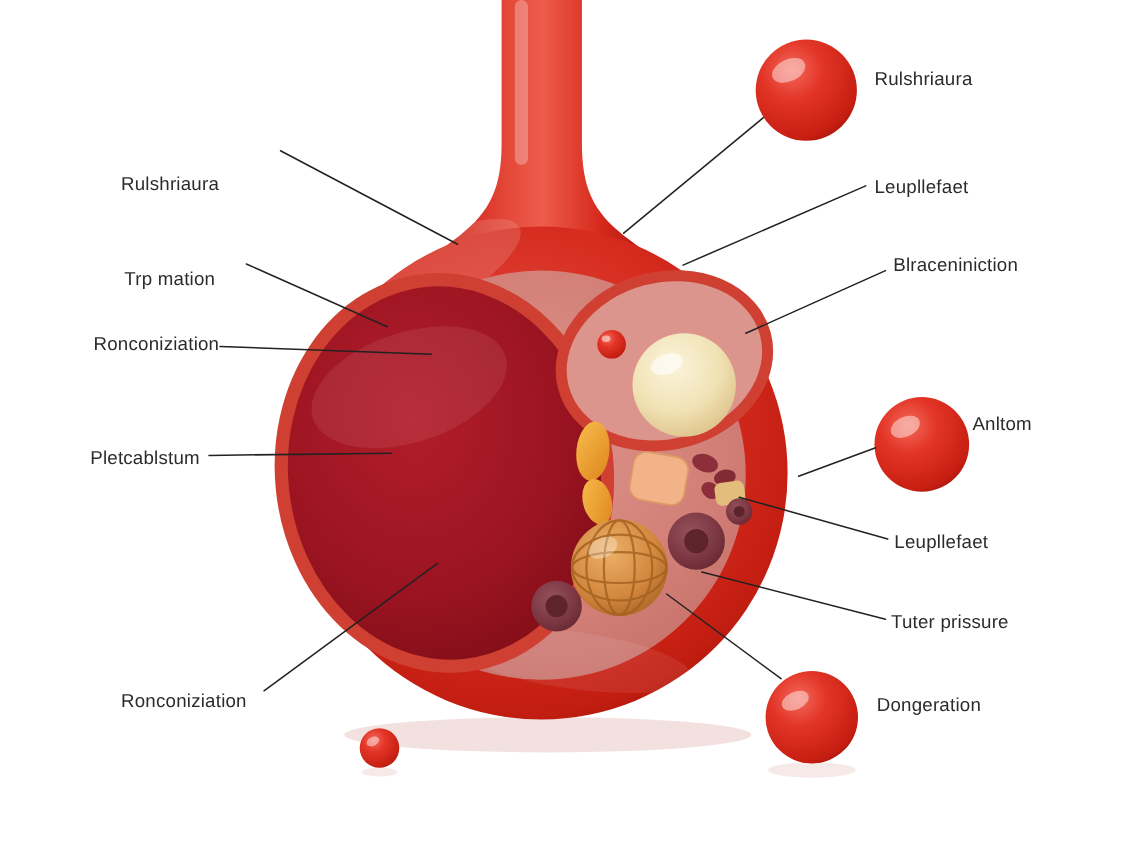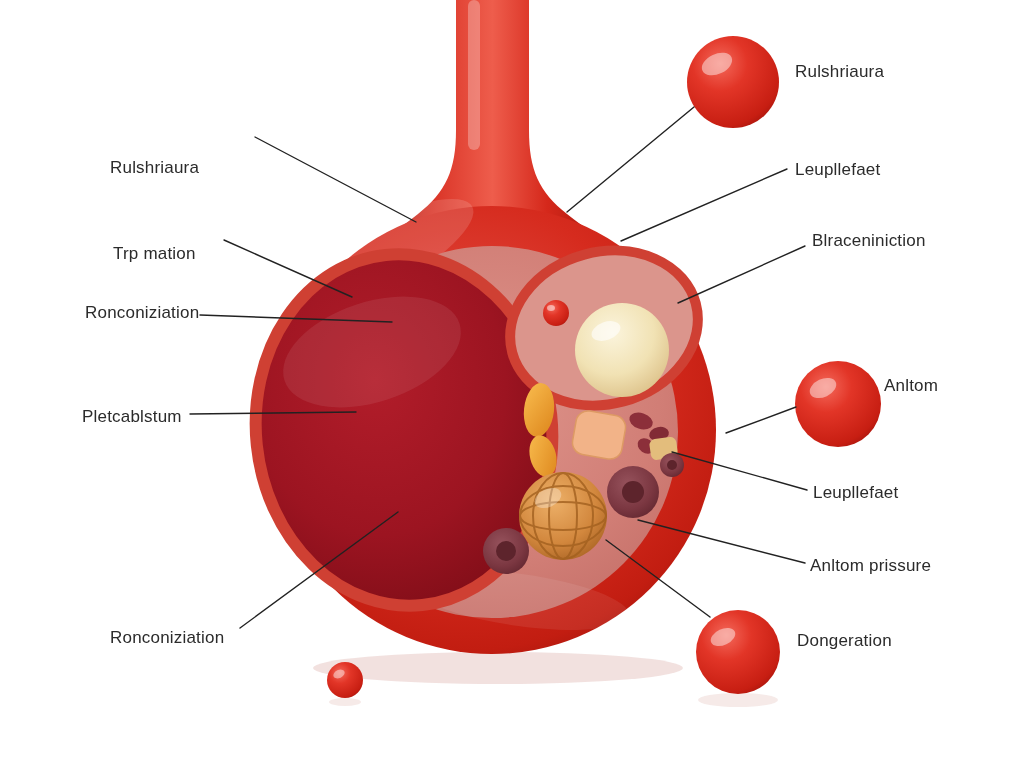--- a/index.html
+++ b/index.html
@@ -154,17 +154,17 @@
     <div class="lbl" style="left:113px;top:244px">Trp mation</div>
     <div class="lbl" style="left:85px;top:303px">Ronconiziation</div>
     <div class="lbl" style="left:82px;top:407px">Pletcablstum</div>
     <div class="lbl" style="left:110px;top:628px">Ronconiziation</div>
 
     <div class="lbl" style="left:795px;top:62px">Rulshriaura</div>
     <div class="lbl" style="left:795px;top:160px">Leupllefaet</div>
     <div class="lbl" style="left:812px;top:231px">Blraceniniction</div>
     <div class="lbl" style="left:884px;top:376px">Anltom</div>
     <div class="lbl" style="left:813px;top:483px">Leupllefaet</div>
-    <div class="lbl" style="left:810px;top:556px">Anltom prissure</div>
+    <div class="lbl" style="left:810px;top:556px">Tuter prissure</div>
     <div class="lbl" style="left:797px;top:631px">Dongeration</div>
   </div>
 
 </div>
 
 </body></html>

